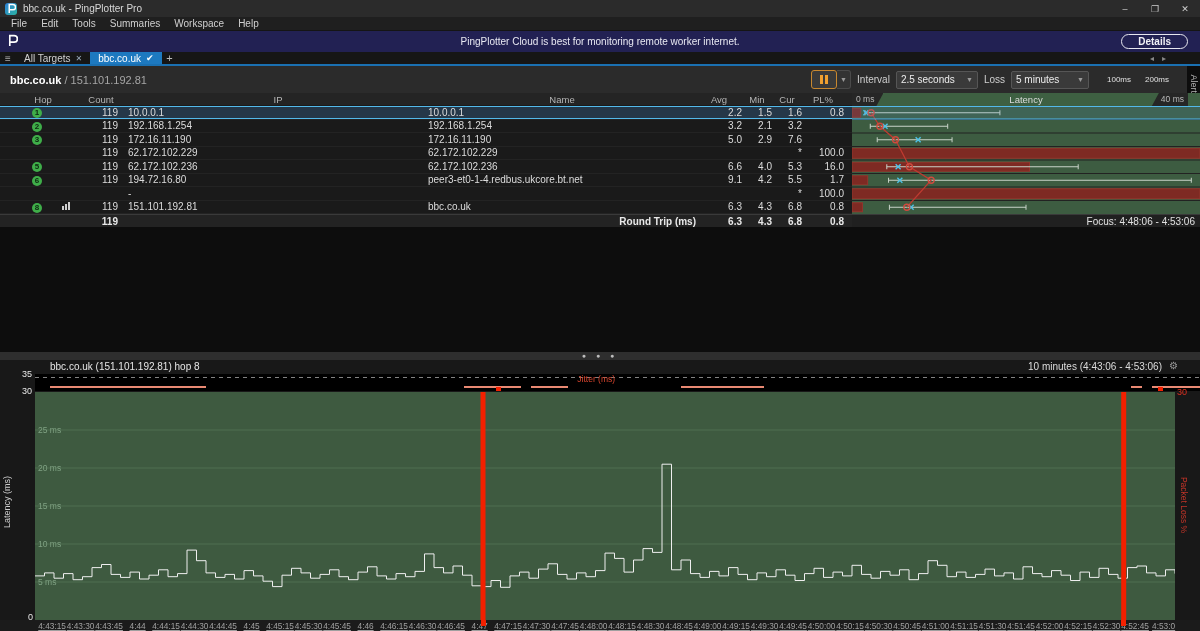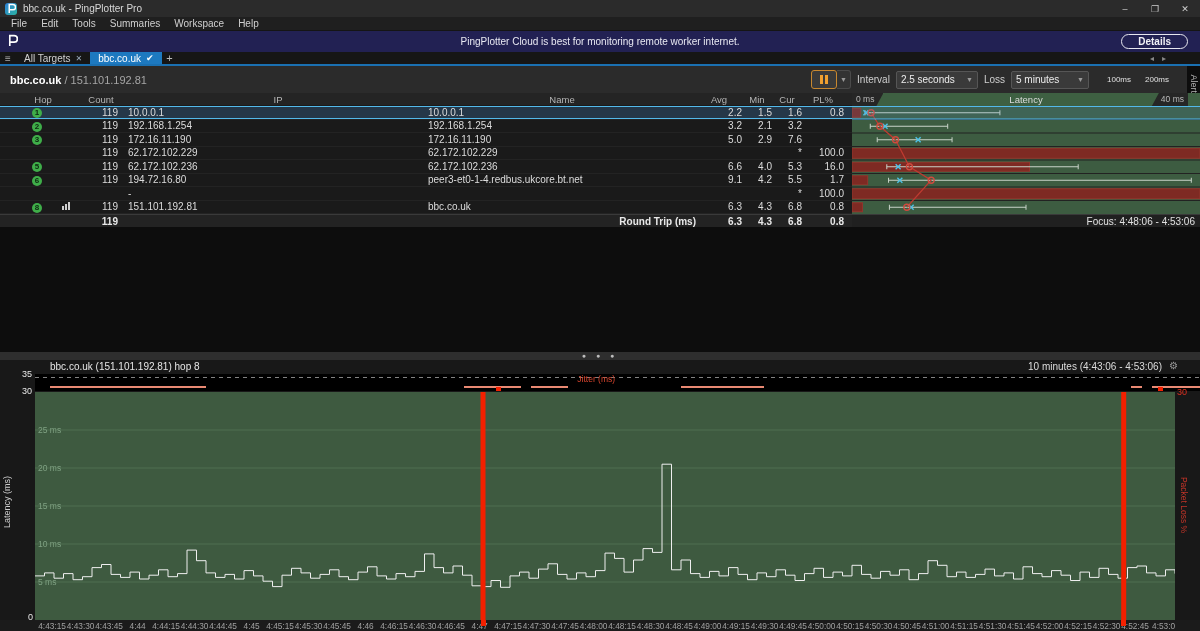--- a/index.html
+++ b/index.html
@@ -105,21 +105,21 @@
   #jitter-label { position:absolute; left:46%; top:0; font-size:8.5px; color:#d8452e; }
   .loss-mark-strip { position:absolute; bottom:0; width:5px; height:4px; background:#f32000; }
   #lbl-35 { left:22px; top:369px; font-size:9px; color:#e8e8e8; }
   #lbl-30 { left:22px; top:386px; font-size:9px; color:#e8e8e8; }
   #lbl-0  { left:28px; top:612px; font-size:9px; color:#e8e8e8; }
   #lbl-right-30 { left:1177px; top:387px; font-size:9px; color:#e03020; }
   #y-axis-label { left:-28px; top:497px; width:70px; transform:rotate(-90deg); font-size:9px; color:#cfcfcf; text-align:center; }
   #right-axis-label { left:1149px; top:500px; width:70px; transform:rotate(90deg); font-size:8.5px; color:#c03428; text-align:center; }
   #plot { left:35px; top:392px; }
   #xaxis { left:0; top:620px; width:1200px; height:11px; background:#1b1b1b; }
-  .x-tick { position:absolute; top:1px; transform:translateX(-50%); font-size:8.3px; color:#a0a0a0; white-space:nowrap; }
+  .x-tick { position:absolute; top:1px; transform:translateX(-50%); font-size:8.3px; color:#a0a0a0; white-space:nowrap;text-decoration:underline; }
   .x-loss-mark { position:absolute; top:0; width:5px; height:6px; background:#f32000; }
 </style>
 </head>
 <body>
 
 <div id="app">
 
   <div class="abs" id="titlebar">
     <div id="app-icon">
       <svg width="9" height="11" viewBox="0 0 10 12">

